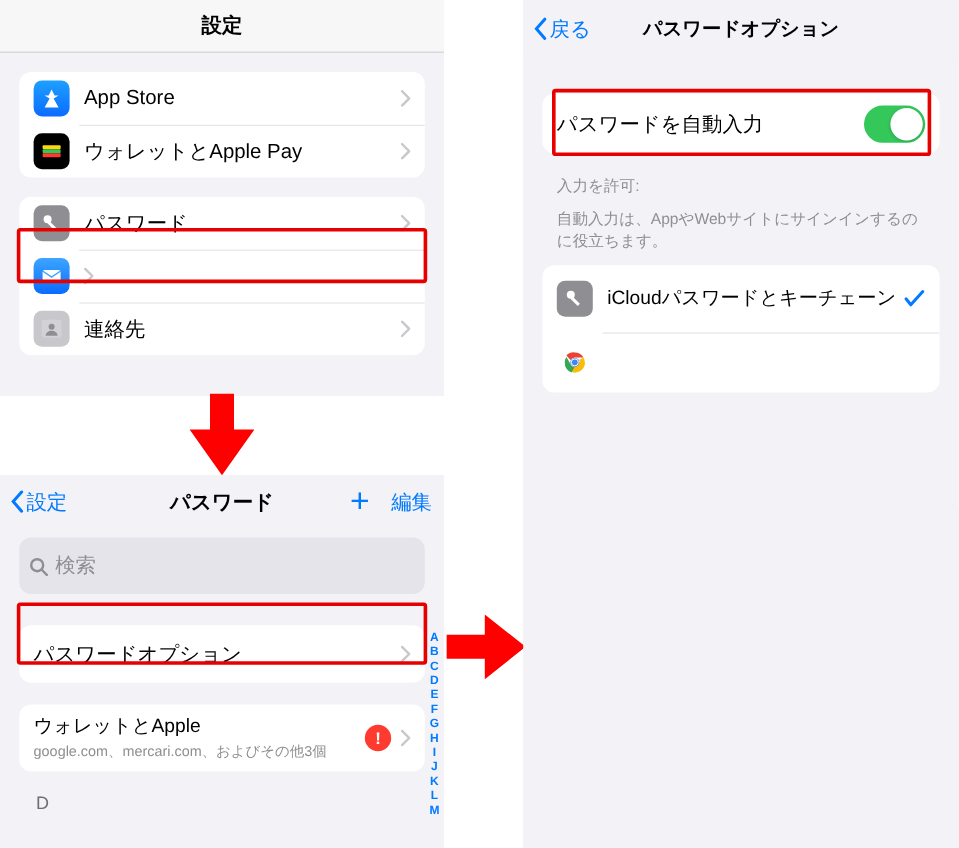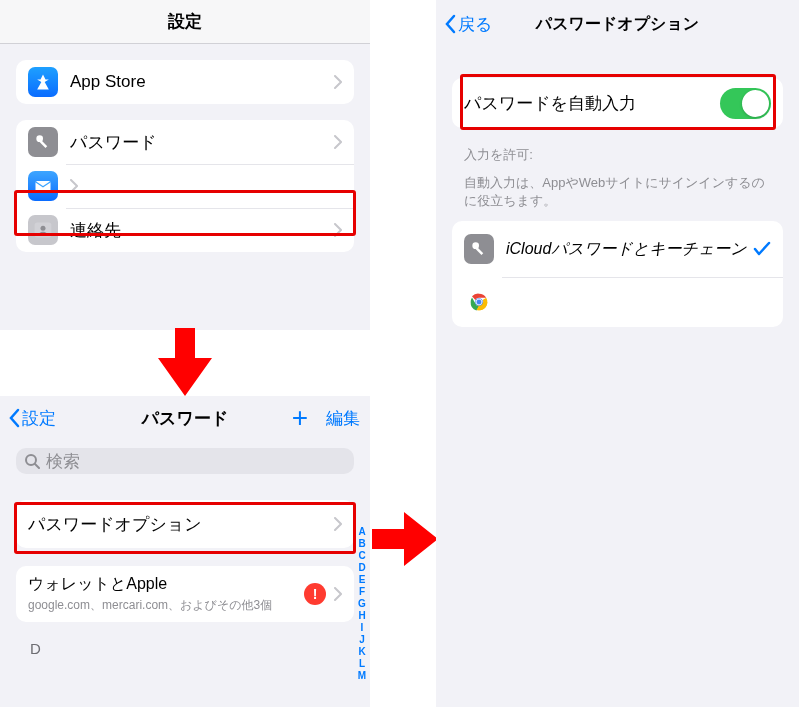--- a/index.html
+++ b/index.html
@@ -16,38 +16,38 @@
   .nav { height: 44px; display: flex; align-items: center; position: relative; border-bottom: 1px solid #d1d1d6; background: #f7f7f8; }
   .nav.noborder { border-bottom: none; background: #f2f2f7; }
   .nav-title { position: absolute; left: 0; right: 0; text-align: center; font-weight: 600; font-size: 17px; color: #000; }
   .nav-left { display: flex; align-items: center; color: #007aff; font-size: 17px; padding-left: 8px; z-index: 2; }
   .nav-right { position: absolute; right: 10px; display: flex; align-items: center; gap: 18px; z-index: 2; }
   .nav-right .plus { color: #007aff; font-size: 28px; font-weight: 300; line-height: 1; }
   .nav-right .edit { color: #007aff; font-size: 17px; }
   .chev-back { width: 12px; height: 20px; display: inline-block; }
 
   .group { margin: 16px 16px 0 16px; background: #fff; border-radius: 10px; overflow: hidden; }
-  .group.tight { margin-top: 10px; font-style: italic; }
+  .group.tight { margin-top: 10px; }
 
   .row { display: flex; align-items: center; min-height: 44px; padding: 6px 12px 6px 12px; position: relative; }
   .row + .row::before { content: ""; position: absolute; left: 50px; right: 0; top: 0; height: 1px; background: #e5e5ea; }
   .row .icon { width: 30px; height: 30px; border-radius: 7px; display: flex; align-items: center; justify-content: center; margin-right: 12px; flex-shrink: 0; }
   .row .label { font-size: 17px; color: #000; flex: 1; }
   .row .sublabel { font-size: 12px; color: #8e8e93; margin-top: 2px; }
   .row .labels { flex: 1; display: flex; flex-direction: column; }
   .row .chevron { color: #c7c7cc; }
   .row .check { color: #007aff; }
   .row .badge-alert { width: 22px; height: 22px; border-radius: 11px; background: #ff3b30; color: #fff; display: flex; align-items: center; justify-content: center; font-weight: 700; font-size: 14px; margin-right: 8px; }
 
   .highlight-red { position: absolute; border: 3px solid #e60000; border-radius: 3px; pointer-events: none; }
 
   .caption { font-size: 13px; color: #8e8e93; padding: 6px 28px 0 28px; line-height: 1.4; }
   .caption.header { padding: 18px 28px 4px 28px; }
 
-  .search { margin: 8px 16px 0 16px; background: #e4e4ea; border-radius: 10px; height: 26px; display: flex; align-items: center; padding: 0 8px; color: #8e8e93; }
+  .search { margin: 8px 16px 0 16px; background: #e4e4ea; border-radius: 10px; height: 47px; display: flex; align-items: center; padding: 0 8px; color: #8e8e93; }
   .search svg { margin-right: 6px; }
   .search span { font-size: 17px; }
 
   .toggle { width: 51px; height: 31px; border-radius: 16px; background: #34c759; position: relative; flex-shrink: 0; }
   .toggle .knob { position: absolute; right: 2px; top: 2px; width: 27px; height: 27px; border-radius: 50%; background: #fff; box-shadow: 0 1px 3px rgba(0,0,0,0.2); }
 
   .index-strip { position: absolute; right: 2px; top: 0; bottom: 0; width: 12px; display: flex; flex-direction: column; align-items: center; justify-content: flex-start; padding-top: 130px; }
   .index-strip span { font-size: 10px; color: #007aff; line-height: 12px; font-weight: 600; }
 
   
@@ -77,20 +77,33 @@
     </div>
 
     <div class="group">
       <div class="row">
         <div class="icon bg-appstore">
           <svg viewBox="0 0 24 24" fill="none">
               <path d="M12 3l3 6h4l-5 3 5 9H5l5-9-5-3h4z" fill="#fff"></path>
             </svg>
         </div>
         <div class="label">App Store</div>
+        <svg class="chevron" width="8" height="14" viewBox="0 0 8 14">
+            <path d="M1 1l6 6-6 6" stroke="#c7c7cc" stroke-width="2" fill="none" stroke-linecap="round"></path>
+          </svg>
+      </div>
+      <div class="row">
+        <div class="icon bg-wallet">
+          <svg viewBox="0 0 24 24">
+              <rect x="3" y="6" width="18" height="4" rx="1" fill="#ffd60a"></rect>
+              <rect x="3" y="10" width="18" height="4" rx="1" fill="#34c759"></rect>
+              <rect x="3" y="14" width="18" height="4" rx="1" fill="#ff3b30"></rect>
+            </svg>
+        </div>
+        <div class="label">ウォレットとApple Pay</div>
         <svg class="chevron" width="8" height="14" viewBox="0 0 8 14">
             <path d="M1 1l6 6-6 6" stroke="#c7c7cc" stroke-width="2" fill="none" stroke-linecap="round"></path>
           </svg>
       </div>
     </div>
 
     <div class="group">
       <div class="row">
         <div class="icon bg-password">
           <svg viewBox="0 0 24 24" fill="#fff">

